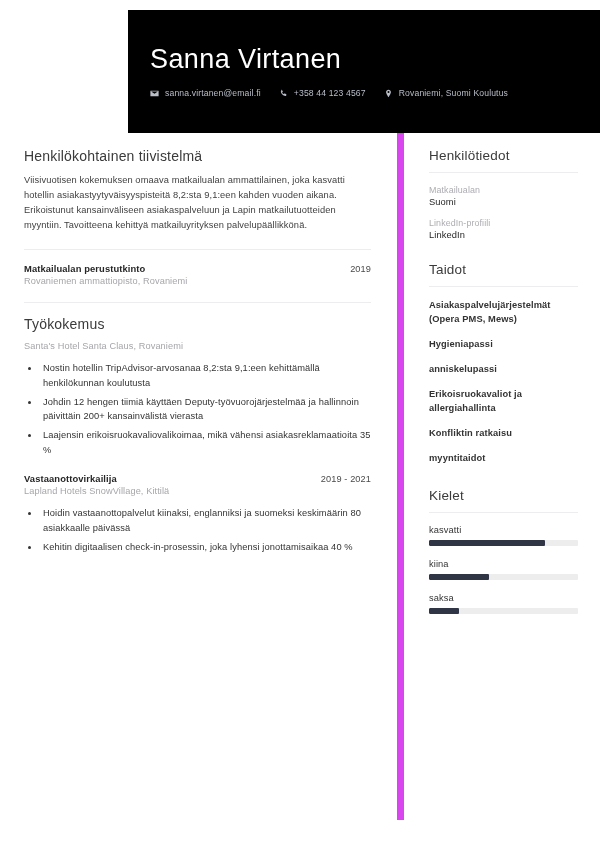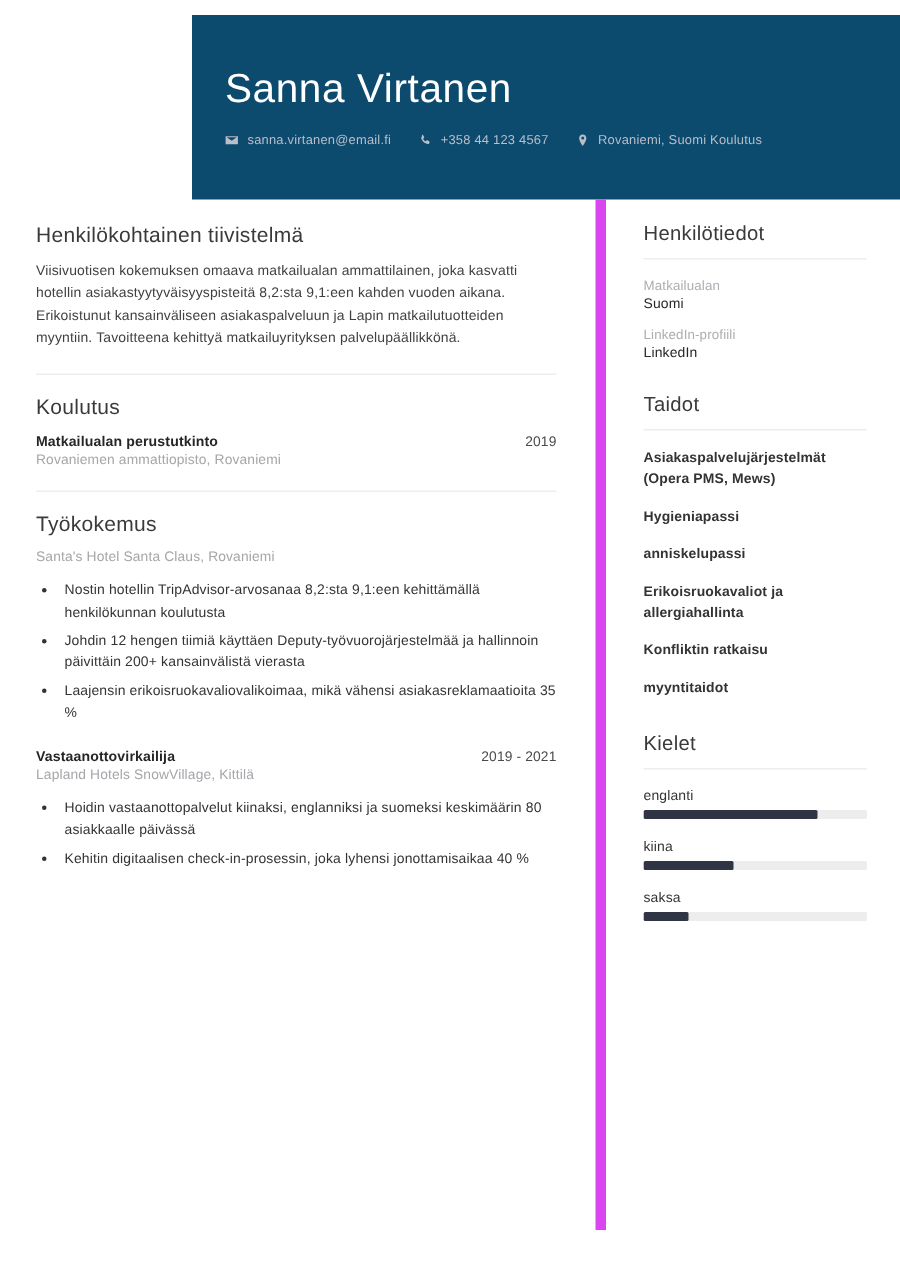--- a/index.html
+++ b/index.html
@@ -16,21 +16,21 @@
     position: relative;
   }
 
   
   .header {
     position: absolute;
     left: 128px;
     top: 10px;
     width: 472px;
     height: 123px;
-    background: #0c4a6e;
+    background: #000000;
     box-sizing: border-box;
     padding: 0 22px;
     display: flex;
     flex-direction: column;
     justify-content: center;
   }
   .header-name {
     font-size: 27px;
     font-weight: 400;
     color: #ffffff;
@@ -244,21 +244,20 @@
   <div class="col-main">
 
     <section class="section">
       <h2 class="section-title">Henkilökohtainen tiivistelmä</h2>
       <p class="summary-text">Viisivuotisen kokemuksen omaava matkailualan ammattilainen, joka kasvatti hotellin asiakastyytyväisyyspisteitä 8,2:sta 9,1:een kahden vuoden aikana. Erikoistunut kansainväliseen asiakaspalveluun ja Lapin matkailutuotteiden myyntiin. Tavoitteena kehittyä matkailuyrityksen palvelupäällikkönä.</p>
     </section>
 
     <hr class="section-rule">
 
     <section class="section">
-      <h2 class="section-title">Koulutus</h2>
       <div class="entry">
         <div class="entry-head">
           <span class="entry-title">Matkailualan perustutkinto</span>
           <span class="entry-date">2019</span>
         </div>
         <div class="entry-sub">Rovaniemen ammattiopisto, Rovaniemi</div>
       </div>
     </section>
 
     <hr class="section-rule">
@@ -314,21 +313,21 @@
       <div class="skill-item">Erikoisruokavaliot ja allergiahallinta</div>
       <div class="skill-item">Konfliktin ratkaisu</div>
       <div class="skill-item">myyntitaidot</div>
     </section>
 
     <section class="side-section">
       <h2 class="side-title">Kielet</h2>
       <hr class="side-rule">
 
       <div class="lang-item">
-        <div class="lang-name">englanti</div>
+        <div class="lang-name">kasvatti</div>
         <div class="lang-track">
           <div class="lang-fill" style="width: 78%;"></div>
         </div>
       </div>
 
       <div class="lang-item">
         <div class="lang-name">kiina</div>
         <div class="lang-track">
           <div class="lang-fill" style="width: 40%;"></div>
         </div>

